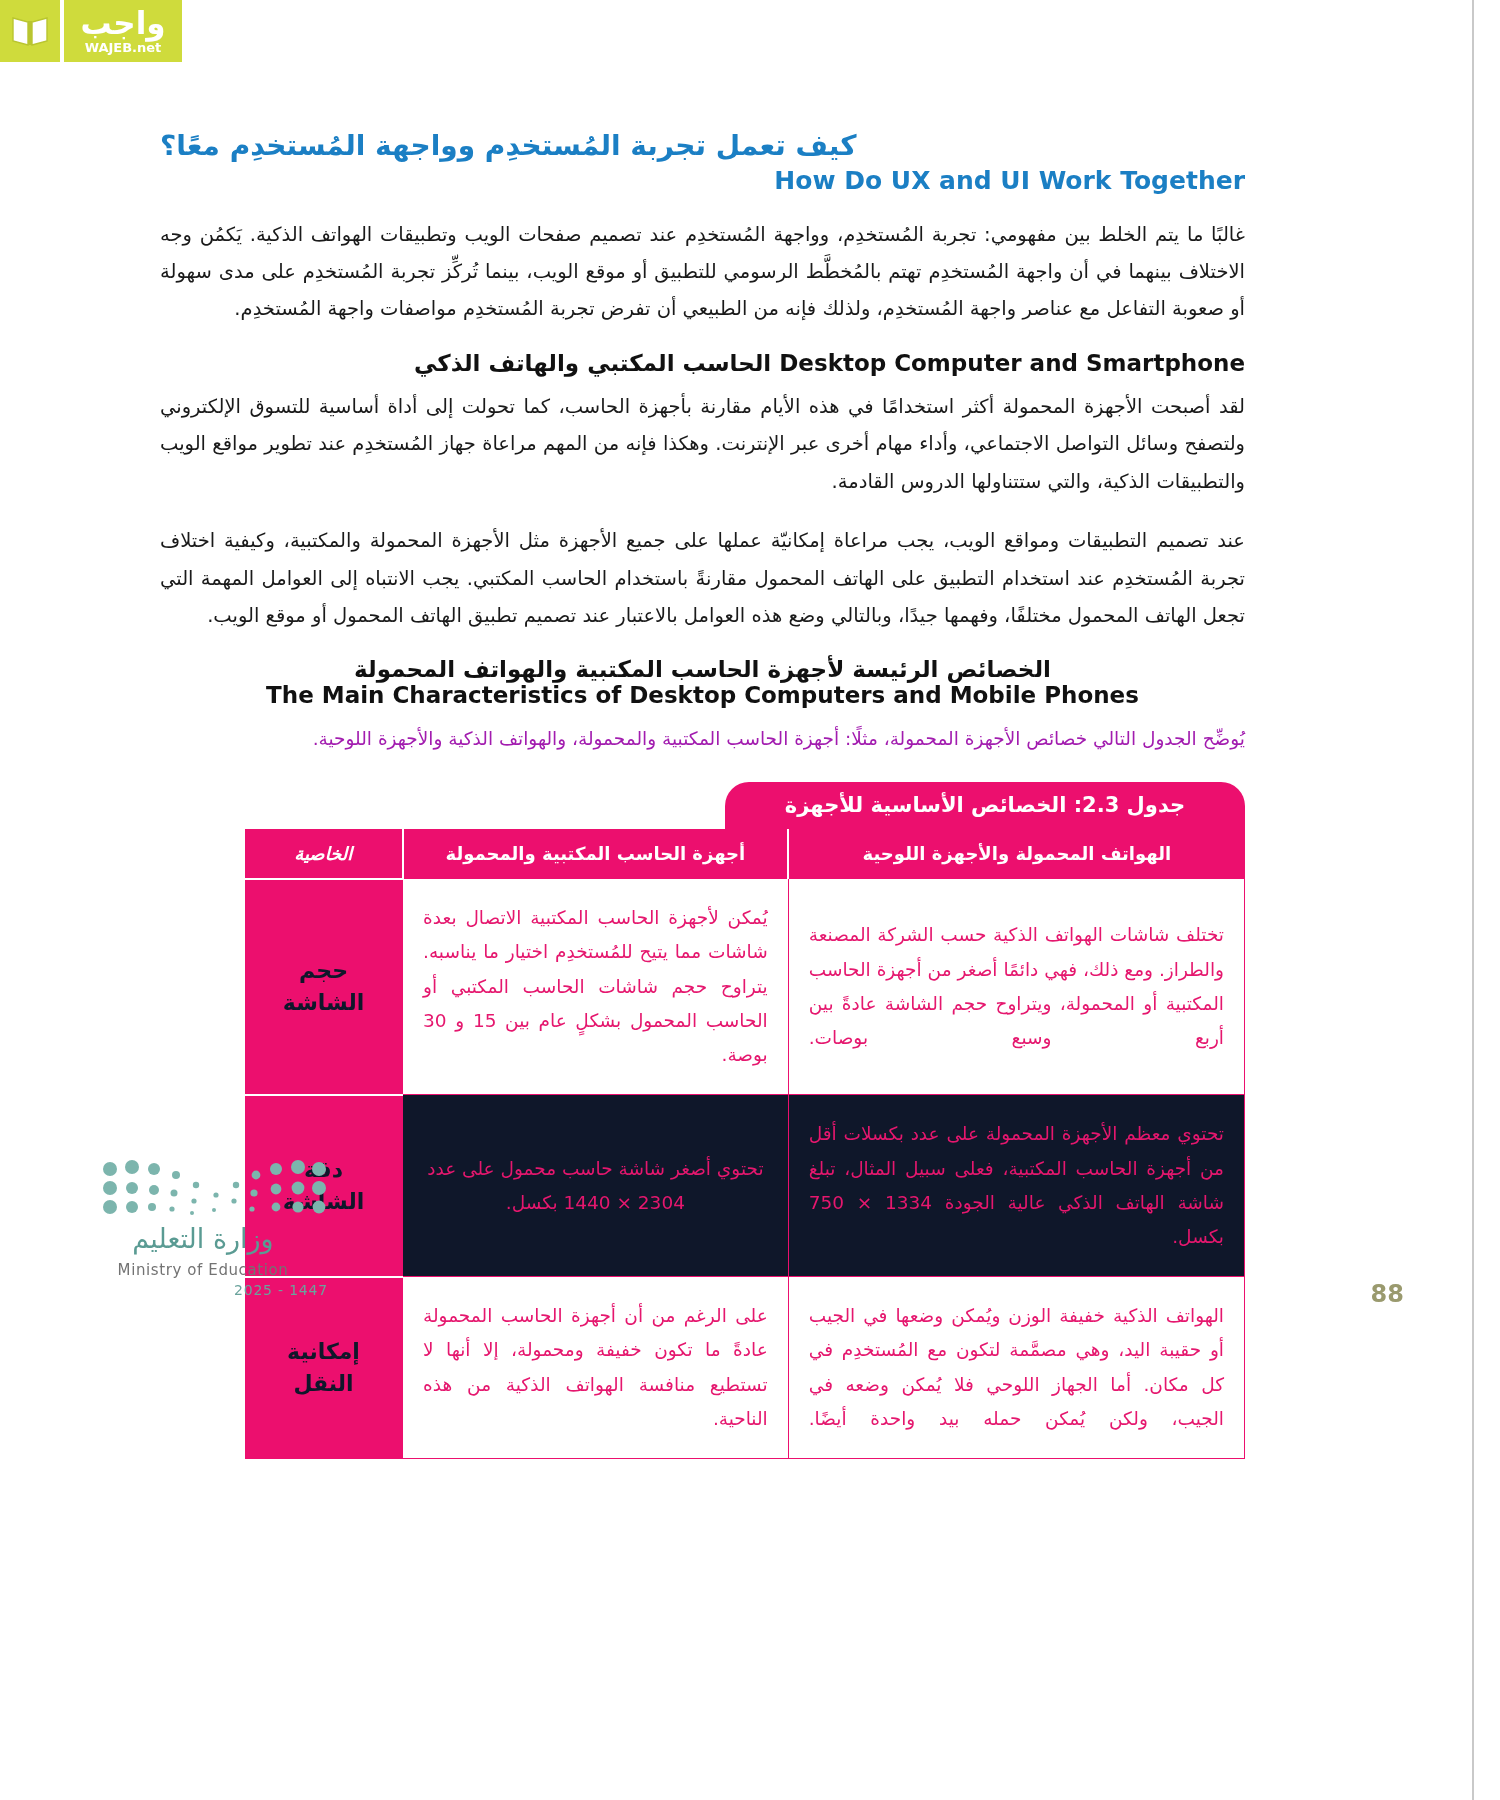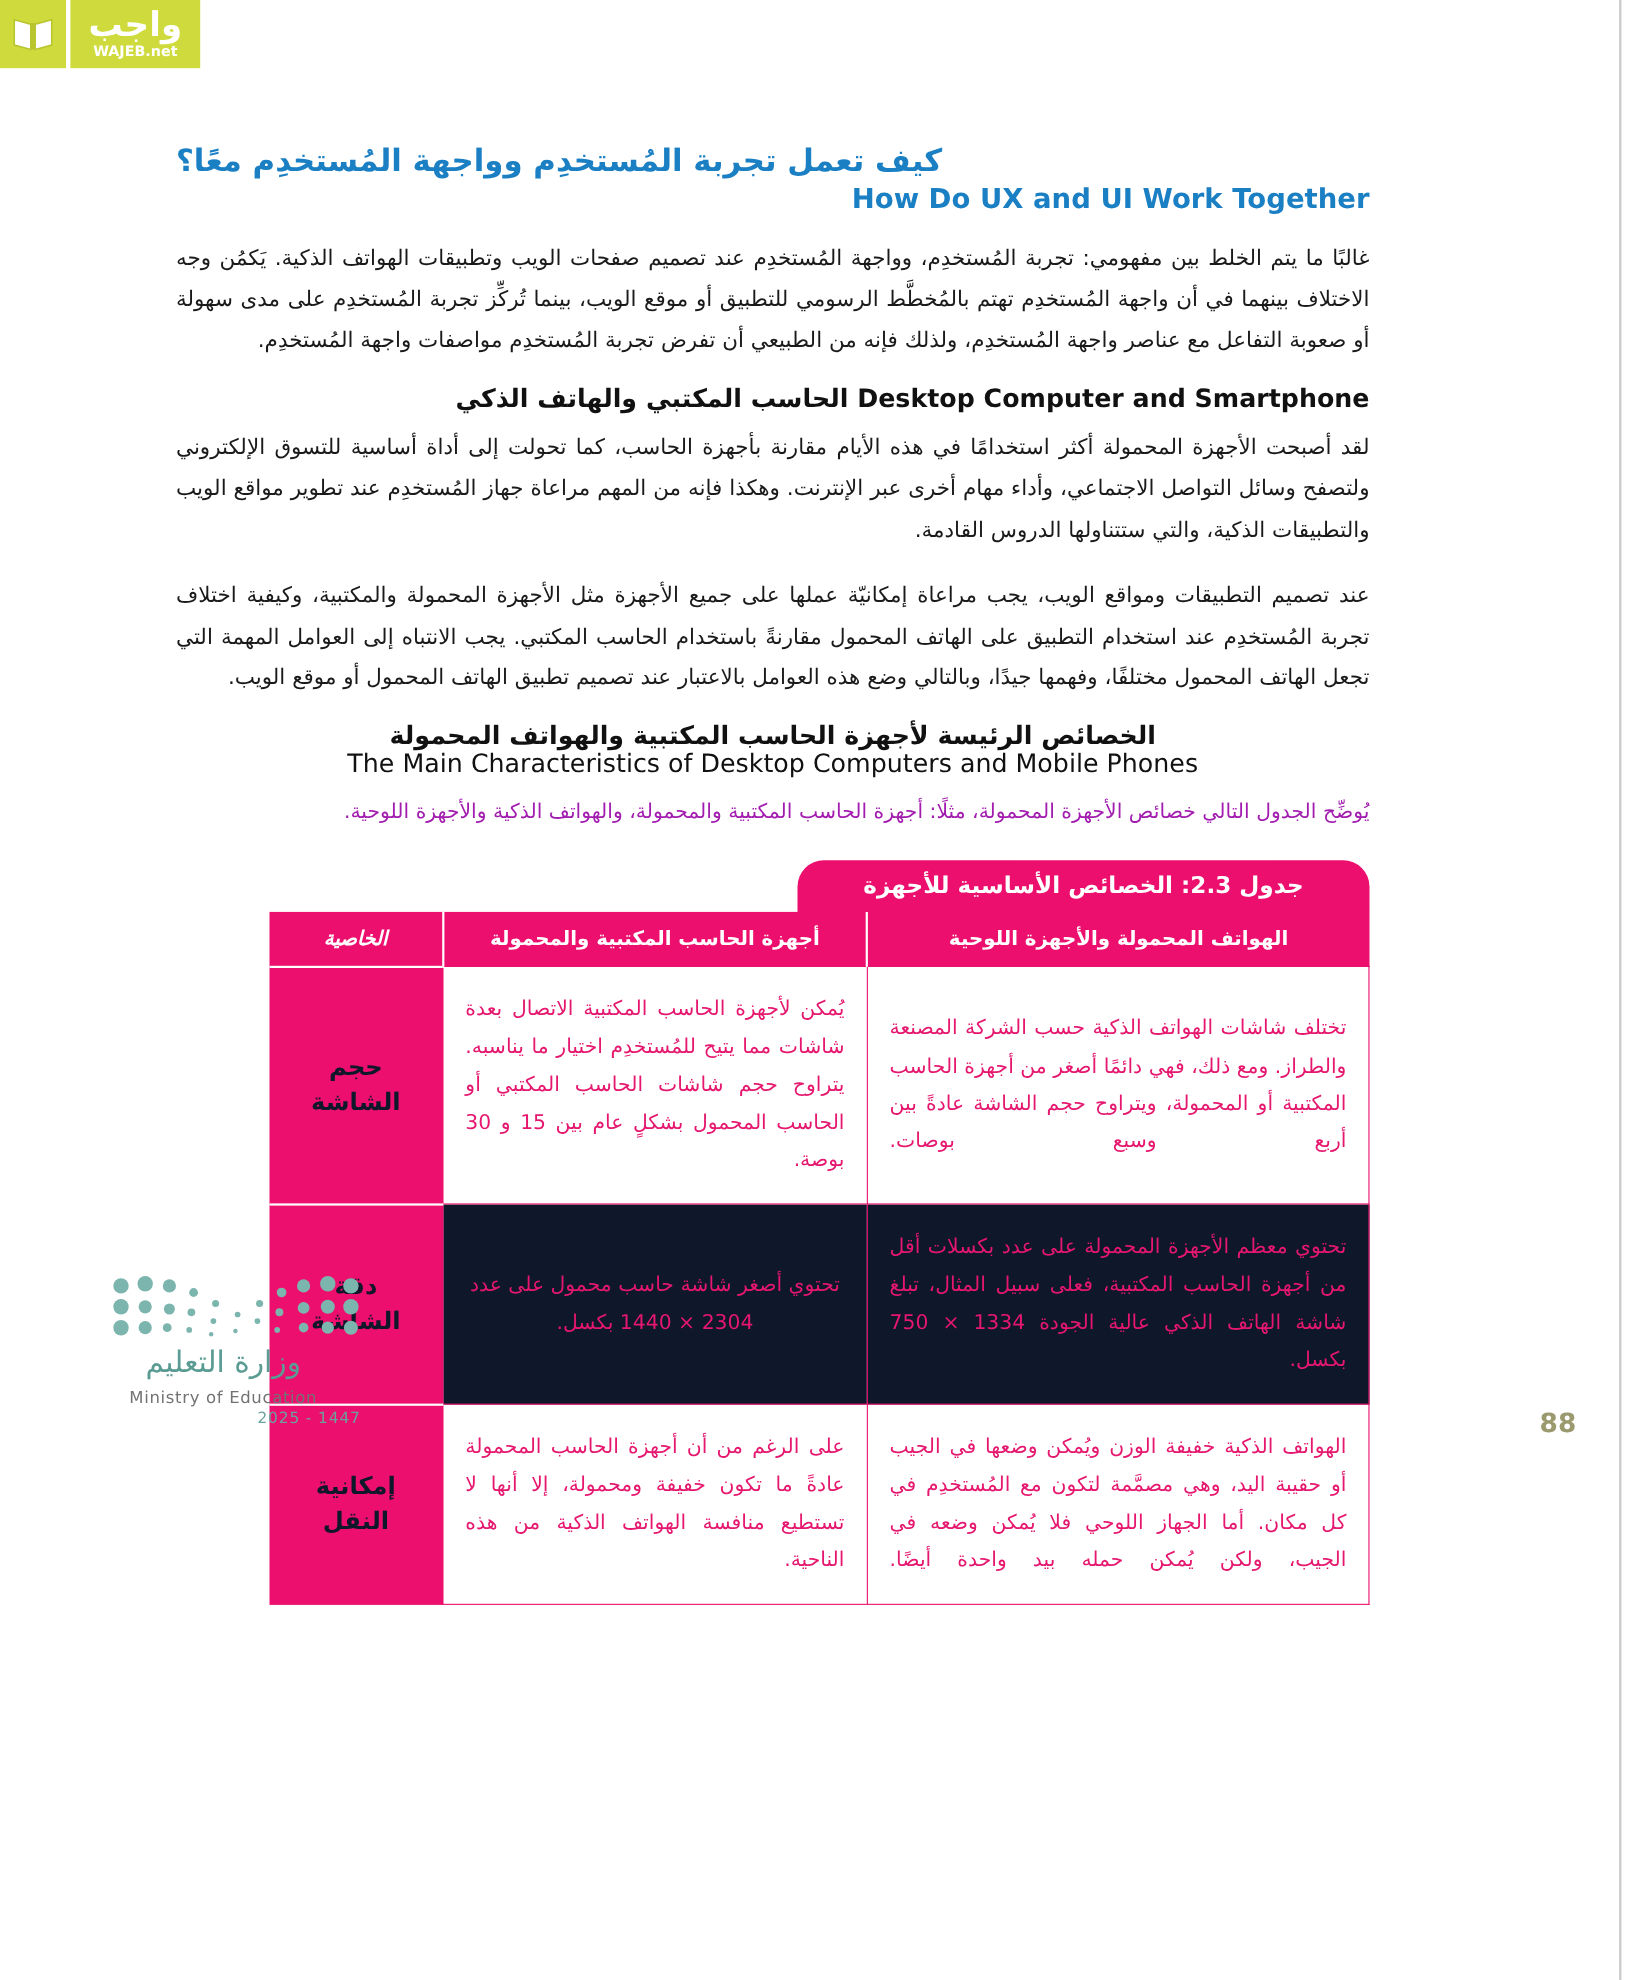--- a/index.html
+++ b/index.html
@@ -149,21 +149,21 @@
 
   h3.sub2-ar {
     font-size: 23px;
     font-weight: bold;
     color: #111111;
     text-align: center;
     margin-top: 10px;
   }
   h3.sub2-en {
     font-size: 23px;
-    font-weight: normal;
+    font-weight: bold;
     color: #111111;
     text-align: center;
     direction: ltr;
     margin-bottom: 14px;
   }
 
   p.intro {
     font-size: 18.5px;
     line-height: 1.8;
     color: #a21caf;
@@ -280,21 +280,21 @@
     font-size: 14px;
     color: #6aa39c;
     text-align: right;
     direction: ltr;
     letter-spacing: 0.8px;
     margin-top: 3px;
   }
 
   .pagenum {
     position: absolute;
-    right: 67px;
+    right: 96px;
     bottom: 112px;
     font-size: 24px;
     font-weight: bold;
     color: #9a9a6e;
     direction: ltr;
     z-index: 15;
   }
 </style>
 </head>
 <body>

